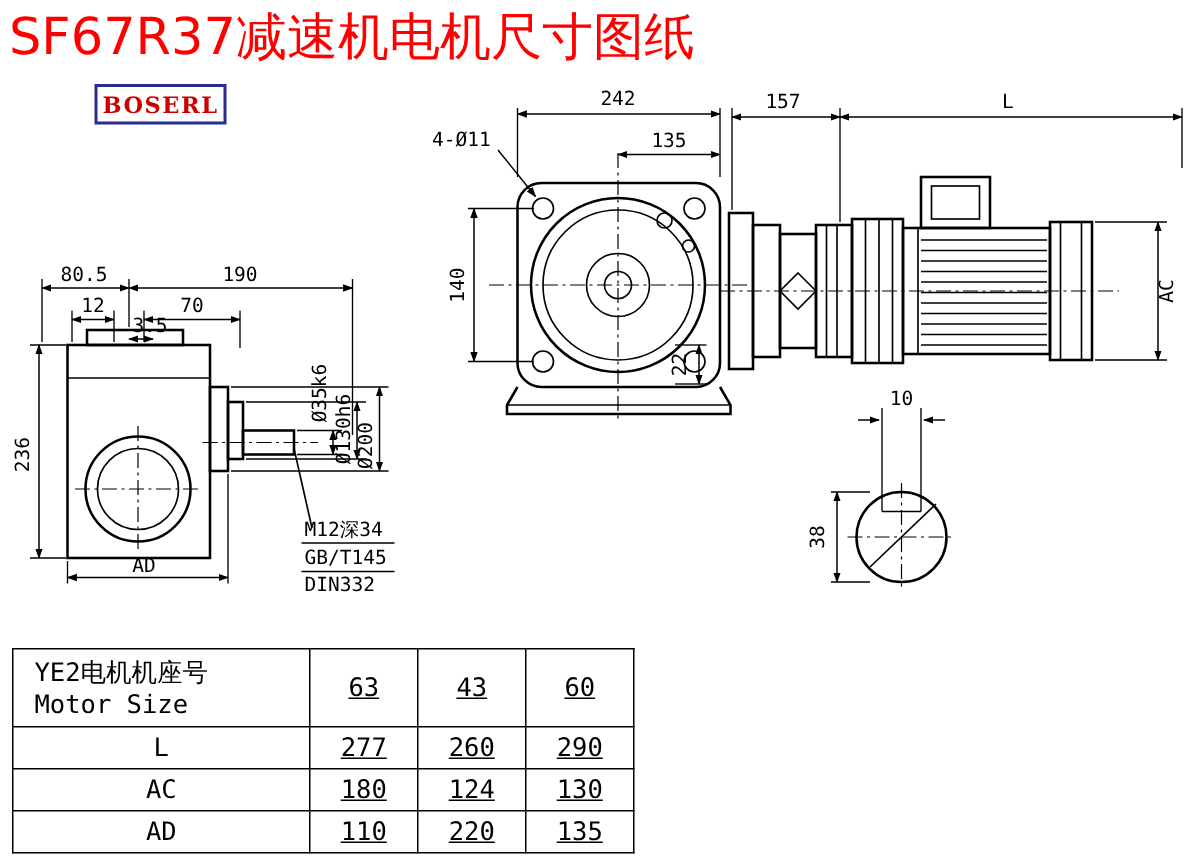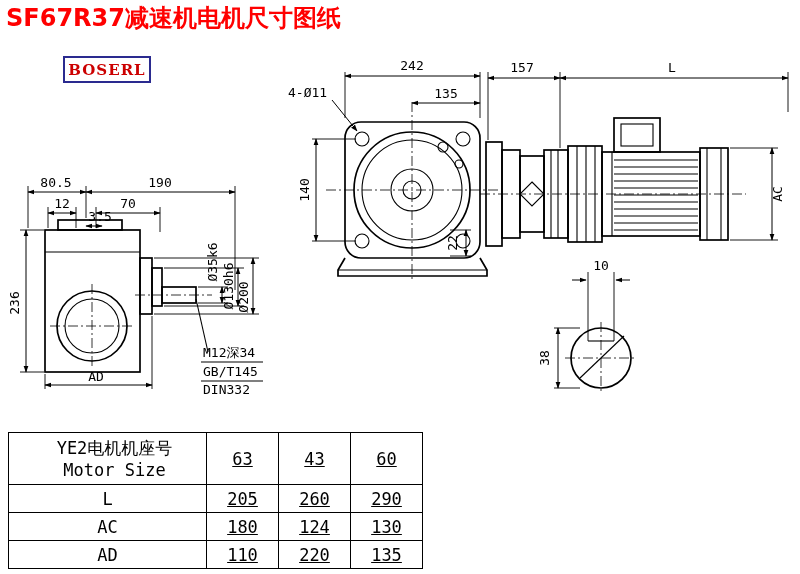--- a/index.html
+++ b/index.html
@@ -1,33 +1,33 @@
 <!DOCTYPE html>
 <html><head>
 <meta charset="utf-8">
 <style>
   * { margin:0; padding:0; box-sizing:border-box; }
   html,body { width:800px; height:574px; background:#ffffff; font-family:"DejaVu Sans",sans-serif; position:relative; overflow:hidden; }
-  .title { position:absolute; left:6px; top:2px; font-size:24px; font-weight:bold; color:#ff0000; white-space:nowrap; }
+  .title { position:absolute; left:6px; top:2px; font-size:34px; font-weight:normal; color:#ff0000; white-space:nowrap; }
   .brand { position:absolute; left:63px; top:56px; width:88px; height:27px; border:2px solid #2a2a8f; background:#ffffff; display:flex; align-items:center; justify-content:center; }
   .brand span { color:#cc0000; font-family:"DejaVu Serif",serif; font-weight:bold; font-size:15px; letter-spacing:1px; }
   svg.drawing { position:absolute; left:0; top:0; }
   .ol { fill:none; stroke:#000; stroke-width:1.7; }
   .tl { fill:none; stroke:#000; stroke-width:1.1; }
   .cl { fill:none; stroke:#000; stroke-width:0.8; stroke-dasharray:10 3 2 3; }
   .dm { fill:none; stroke:#000; stroke-width:1; }
   .ext { fill:none; stroke:#000; stroke-width:0.9; }
   text.d { font-family:"DejaVu Sans Mono",monospace; font-size:13px; fill:#000; }
   table.dims { position:absolute; left:8px; top:432px; border-collapse:collapse; color:#000; }
   table.dims td { border:1.5px solid #000; font-family:"DejaVu Sans Mono",monospace; font-size:17px; text-align:center; vertical-align:middle; }
   table.dims td.lbl { width:198px; }
   table.dims td.val { width:72px;text-decoration:underline; }
   table.dims tr.hdr td { height:52px; }
   table.dims tr.row td { height:28px; }
-  td.lbl .hl { text-align:center; padding-left:14px; }
+  td.lbl .hl { text-align:left; padding-left:14px; }
 </style>
 </head>
 <body>
 
 <h1 class="title">SF67R37减速机电机尺寸图纸</h1>
 
 <div class="brand">
   <span>BOSERL</span>
 </div>
 
@@ -212,21 +212,21 @@
     <td class="lbl">
       <div class="hl">YE2电机机座号</div>
       <div class="hl">Motor Size</div>
     </td>
     <td class="val">63</td>
     <td class="val">43</td>
     <td class="val">60</td>
   </tr>
   <tr class="row">
     <td class="lbl">L</td>
-    <td class="val">205</td>
+    <td class="val">277</td>
     <td class="val">260</td>
     <td class="val">290</td>
   </tr>
   <tr class="row">
     <td class="lbl">AC</td>
     <td class="val">180</td>
     <td class="val">124</td>
     <td class="val">130</td>
   </tr>
   <tr class="row">

